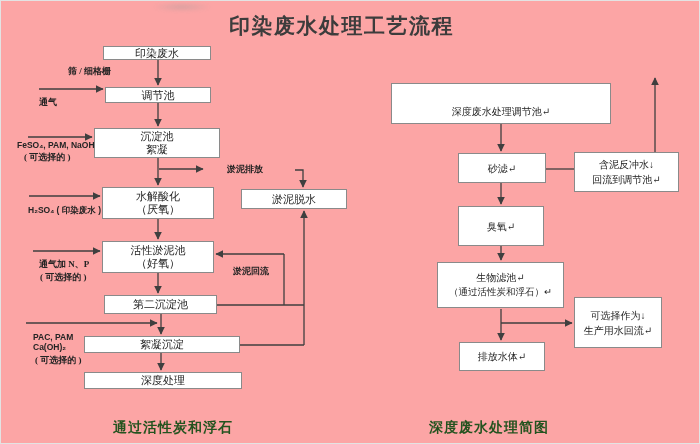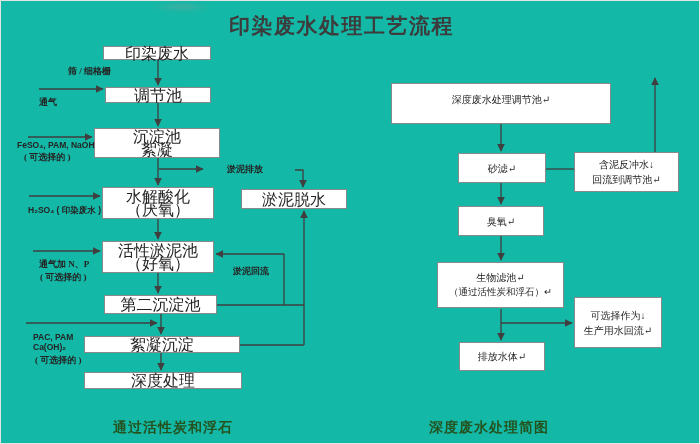--- a/index.html
+++ b/index.html
@@ -1,26 +1,26 @@
 <!DOCTYPE html>
 <html style="--line: #3f3f3f; --box_border: #8a8a8a; --box_bg: #ffffff; --text: #242424; --title_color: #3c3c3c; --caption: #24531f;"><head>
 <meta charset="utf-8">
 <style>
   html,body{margin:0;padding:0;background:#fff;}
-  .stage{position:relative;width:700px;height:444px;background:#14b8a6;overflow:hidden;
+  .stage{position:relative;width:700px;height:444px;background:#fca5a5;overflow:hidden;
          border:1px solid #e3e3e3;box-sizing:border-box;
          font-family:"Liberation Serif","DejaVu Serif",serif;color:var(--text);}
   .title{position:absolute;left:228px;top:11px;font-family:"Liberation Sans","DejaVu Sans",sans-serif;
          font-weight:bold;font-size:21px;letter-spacing:1.5px;color:var(--title_color);white-space:nowrap;}
   svg.flow{position:absolute;left:0;top:0;z-index:1;}
   svg.flow .fl{stroke:var(--line);stroke-width:1.3;fill:none;}
   #ah path{fill:var(--line);}
   .box{position:absolute;z-index:2;background:var(--box_bg);border:1px solid var(--box_border);
        box-sizing:border-box;display:flex;flex-direction:column;align-items:center;justify-content:center;
-       text-align:center;font-size:16px;line-height:13px;color:var(--text);white-space:nowrap;}
+       text-align:center;font-size:11px;line-height:13px;color:var(--text);white-space:nowrap;}
   .box span{display:block;}
   .rbox{font-size:10px;line-height:15px;}
   .rbox .sm{font-size:9.5px;font-family:Liberation Serif, serif;}
   .lbl{position:absolute;z-index:2;font-size:9px;font-weight:600;white-space:nowrap;color:var(--text);}
   .chem{position:absolute;z-index:2;font-family:"Liberation Sans","DejaVu Sans",sans-serif;
         font-size:8.5px;font-weight:700;white-space:nowrap;color:var(--text);}
   .caption{position:absolute;z-index:2;font-weight:bold;font-size:14px;letter-spacing:1px;
            color:var(--caption);white-space:nowrap;}
   .smudge{position:absolute;left:150px;top:2px;width:62px;height:8px;z-index:0;
           background:radial-gradient(closest-side,#9a9a9a,transparent);filter:blur(2px);opacity:.45;}
@@ -108,31 +108,31 @@
   <div class="lbl" style="left:23px;top:150px">( 可选择的 )</div>
   <div class="chem" style="left:27px;top:204px">H₂SO₄ ( 印染废水 )</div>
   <div class="lbl" style="left:38px;top:257px">通气加 N、P</div>
   <div class="lbl" style="left:39px;top:270px">( 可选择的 )</div>
   <div class="chem" style="left:32px;top:331px">PAC, PAM</div>
   <div class="chem" style="left:32px;top:341px">Ca(OH)₂</div>
   <div class="lbl" style="left:34px;top:353px">( 可选择的 )</div>
   <div class="lbl" style="left:226px;top:162px">淤泥排放</div>
   <div class="lbl" style="left:232px;top:264px">淤泥回流</div>
 
-  <div class="box rbox" style="left:390px;top:82px;width:220px;height:41px;justify-content:flex-start;padding-top:8px">
+  <div class="box rbox" style="left:390px;top:82px;width:220px;height:41px;justify-content:flex-start;padding-top:20px">
     <span>深度废水处理调节池↵</span>
   </div>
   <div class="box rbox" style="left:457px;top:152px;width:88px;height:30px">
     <span>砂滤↵</span>
   </div>
   <div class="box rbox" style="left:573px;top:151px;width:105px;height:40px">
     <span>含泥反冲水↓</span>
     <span>回流到调节池↵</span>
   </div>
-  <div class="box rbox" style="left:457px;top:205px;width:86px;height:30px">
+  <div class="box rbox" style="left:457px;top:205px;width:86px;height:40px">
     <span>臭氧↵</span>
   </div>
   <div class="box rbox" style="left:436px;top:261px;width:127px;height:46px">
     <span>生物滤池↵</span>
     <span class="sm">（通过活性炭和浮石）↵</span>
   </div>
   <div class="box rbox" style="left:573px;top:296px;width:88px;height:51px">
     <span>可选择作为↓</span>
     <span>生产用水回流↵</span>
   </div>

